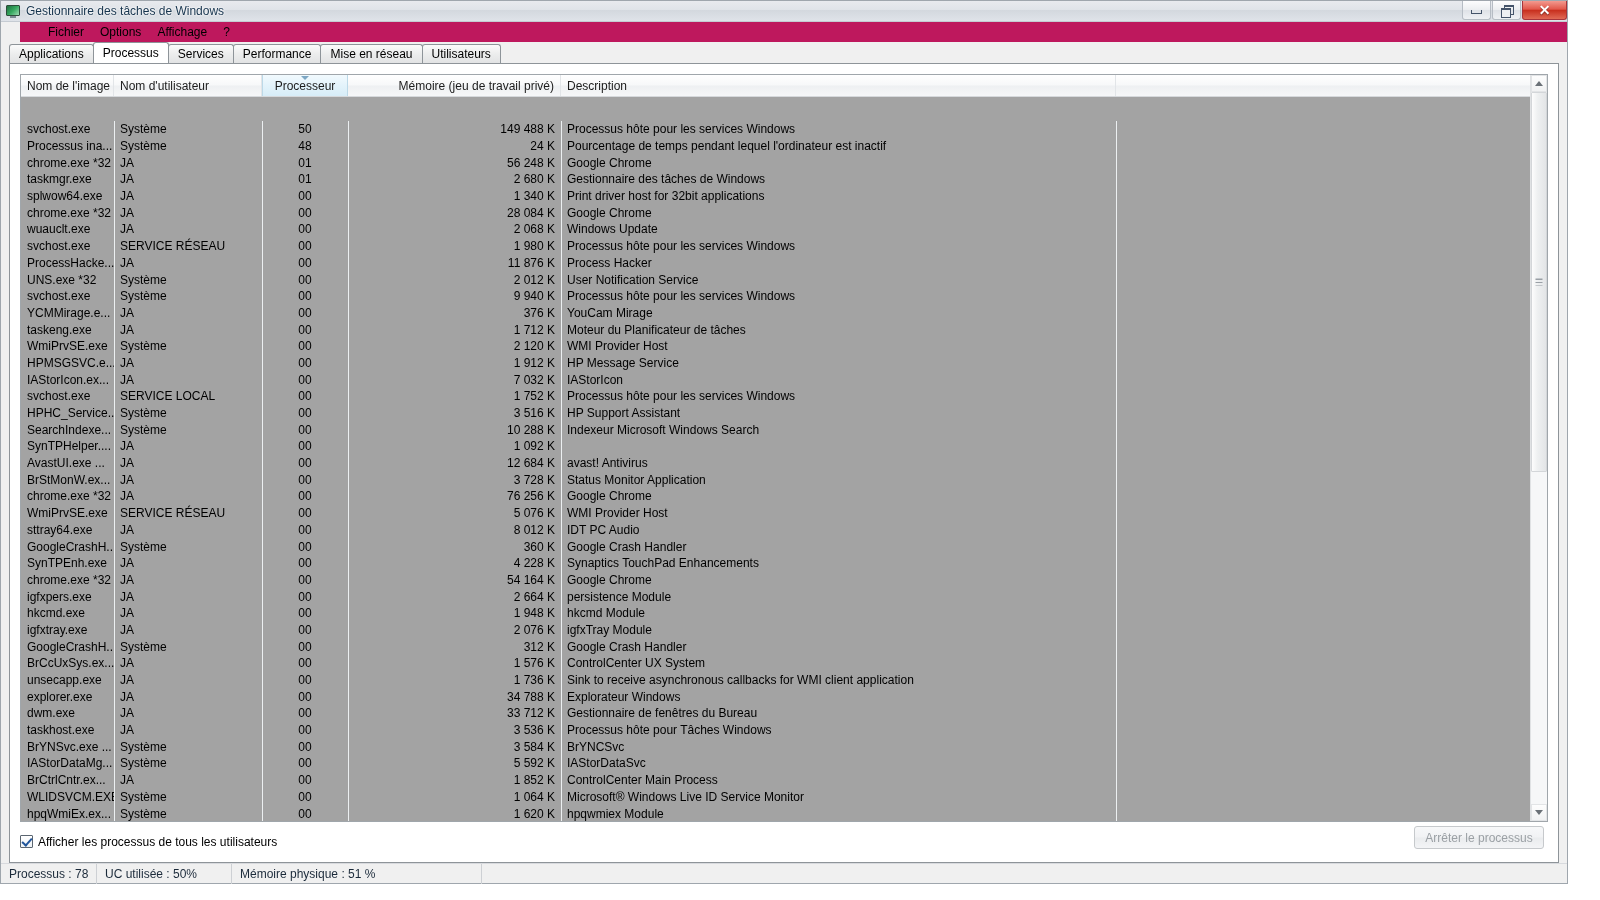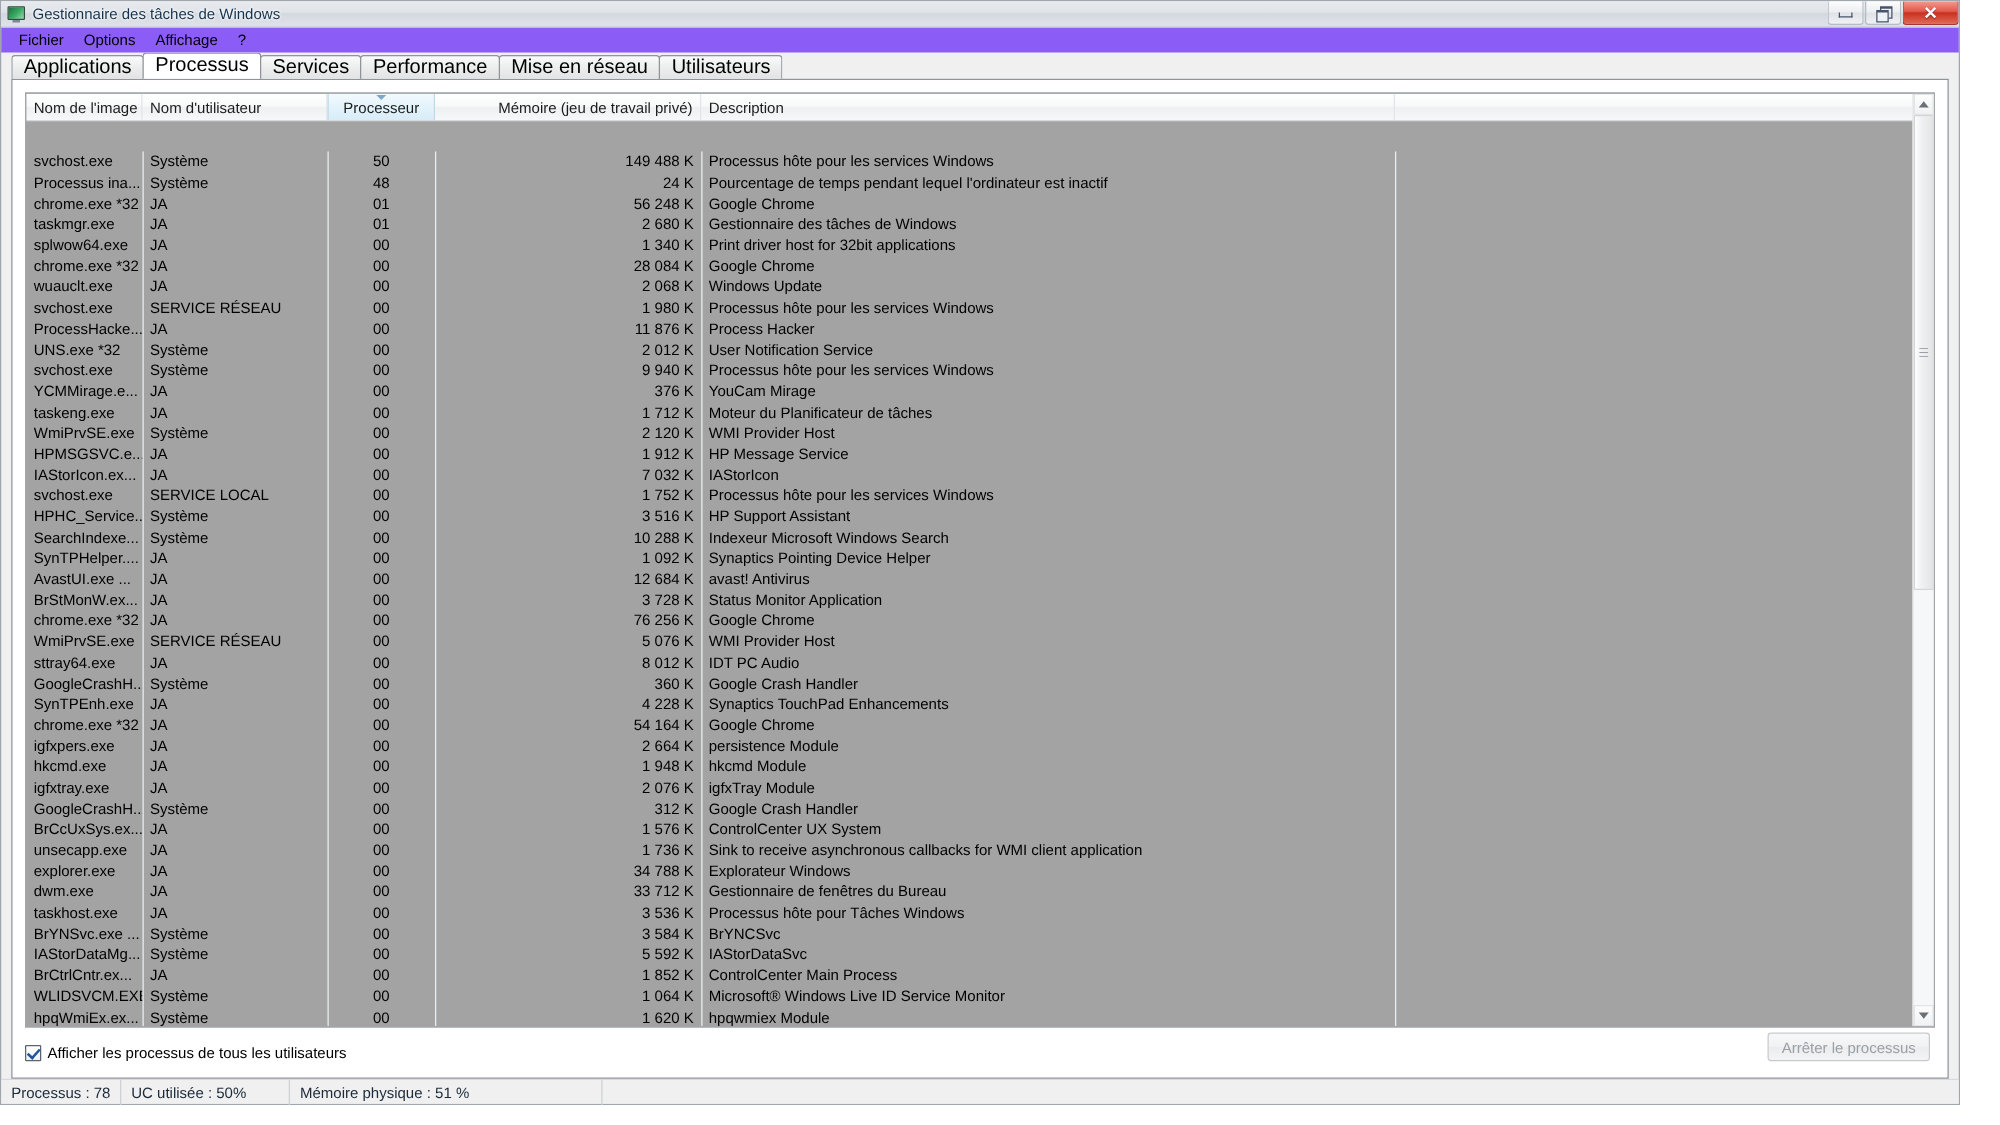--- a/index.html
+++ b/index.html
@@ -106,43 +106,44 @@
     border: 1px solid #45546a; border-top-width: 2px; background: #eef0f3;
   }
   .glyph-close {
     color: #ffffff; font-size: 14px; line-height: 14px; font-weight: bold;
     text-shadow: 0 1px 1px rgba(0,0,0,.45);
   }
 
   
   .menubar {
     height: 20px; flex: 0 0 20px;
-    background: #8b5cf6;
+    background: #be185d;
     display: flex; align-items: center;
-    padding-left: 6px;
+    padding-left: 20px;
     font-size: 12px;
     color: #000000;
+    margin-left: 19px;
   }
   .menuitem {
     padding: 2px 8px;
     cursor: default;
   }
 
   
   .tabstrip {
     position: relative;
     height: 21px; flex: 0 0 21px;
     margin: 0 8px;
     display: flex;
     align-items: flex-end;
   }
   .tab {
     height: 19px;
     padding: 0 9px;
-    font-size: 16px;
+    font-size: 12px;
     line-height: 18px;
     background: linear-gradient(to bottom, #fbfbfb 0%, #eceded 50%, #e2e3e4 100%);
     border: 1px solid #8e9499;
     border-bottom: none;
     border-radius: 3px 3px 0 0;
     margin-right: -1px;
     color: #000;
     white-space: nowrap;
     position: relative;
     z-index: 1;
@@ -301,21 +302,21 @@
   }
 
   
   .footer {
     flex: 0 0 40px;
     position: relative;
     display: flex;
     align-items: center;
     padding: 0 10px;
   }
-  .chkrow { display: flex; align-items: center; gap: 5px; }
+  .chkrow { display: flex; gap: 5px; }
   .checkbox {
     width: 13px; height: 13px;
     border: 1px solid #5a6570;
     background: linear-gradient(to bottom, #ffffff, #eef2f5);
     position: relative;
     border-radius: 1px;
     flex: 0 0 13px;
   }
   .checkbox::after {
     content: "";
@@ -580,21 +581,20 @@
             <div class="cell c-cpu center">00</div>
             <div class="cell c-mem num">10 288 K</div>
             <div class="cell c-desc">Indexeur Microsoft Windows Search</div>
             <div class="cell c-fill"></div>
           </div>
           <div class="row">
             <div class="cell c-name">SynTPHelper....</div>
             <div class="cell c-user">JA</div>
             <div class="cell c-cpu center">00</div>
             <div class="cell c-mem num">1 092 K</div>
-            <div class="cell c-desc">Synaptics Pointing Device Helper</div>
             <div class="cell c-fill"></div>
           </div>
           <div class="row">
             <div class="cell c-name">AvastUI.exe ...</div>
             <div class="cell c-user">JA</div>
             <div class="cell c-cpu center">00</div>
             <div class="cell c-mem num">12 684 K</div>
             <div class="cell c-desc">avast! Antivirus</div>
             <div class="cell c-fill"></div>
           </div>

